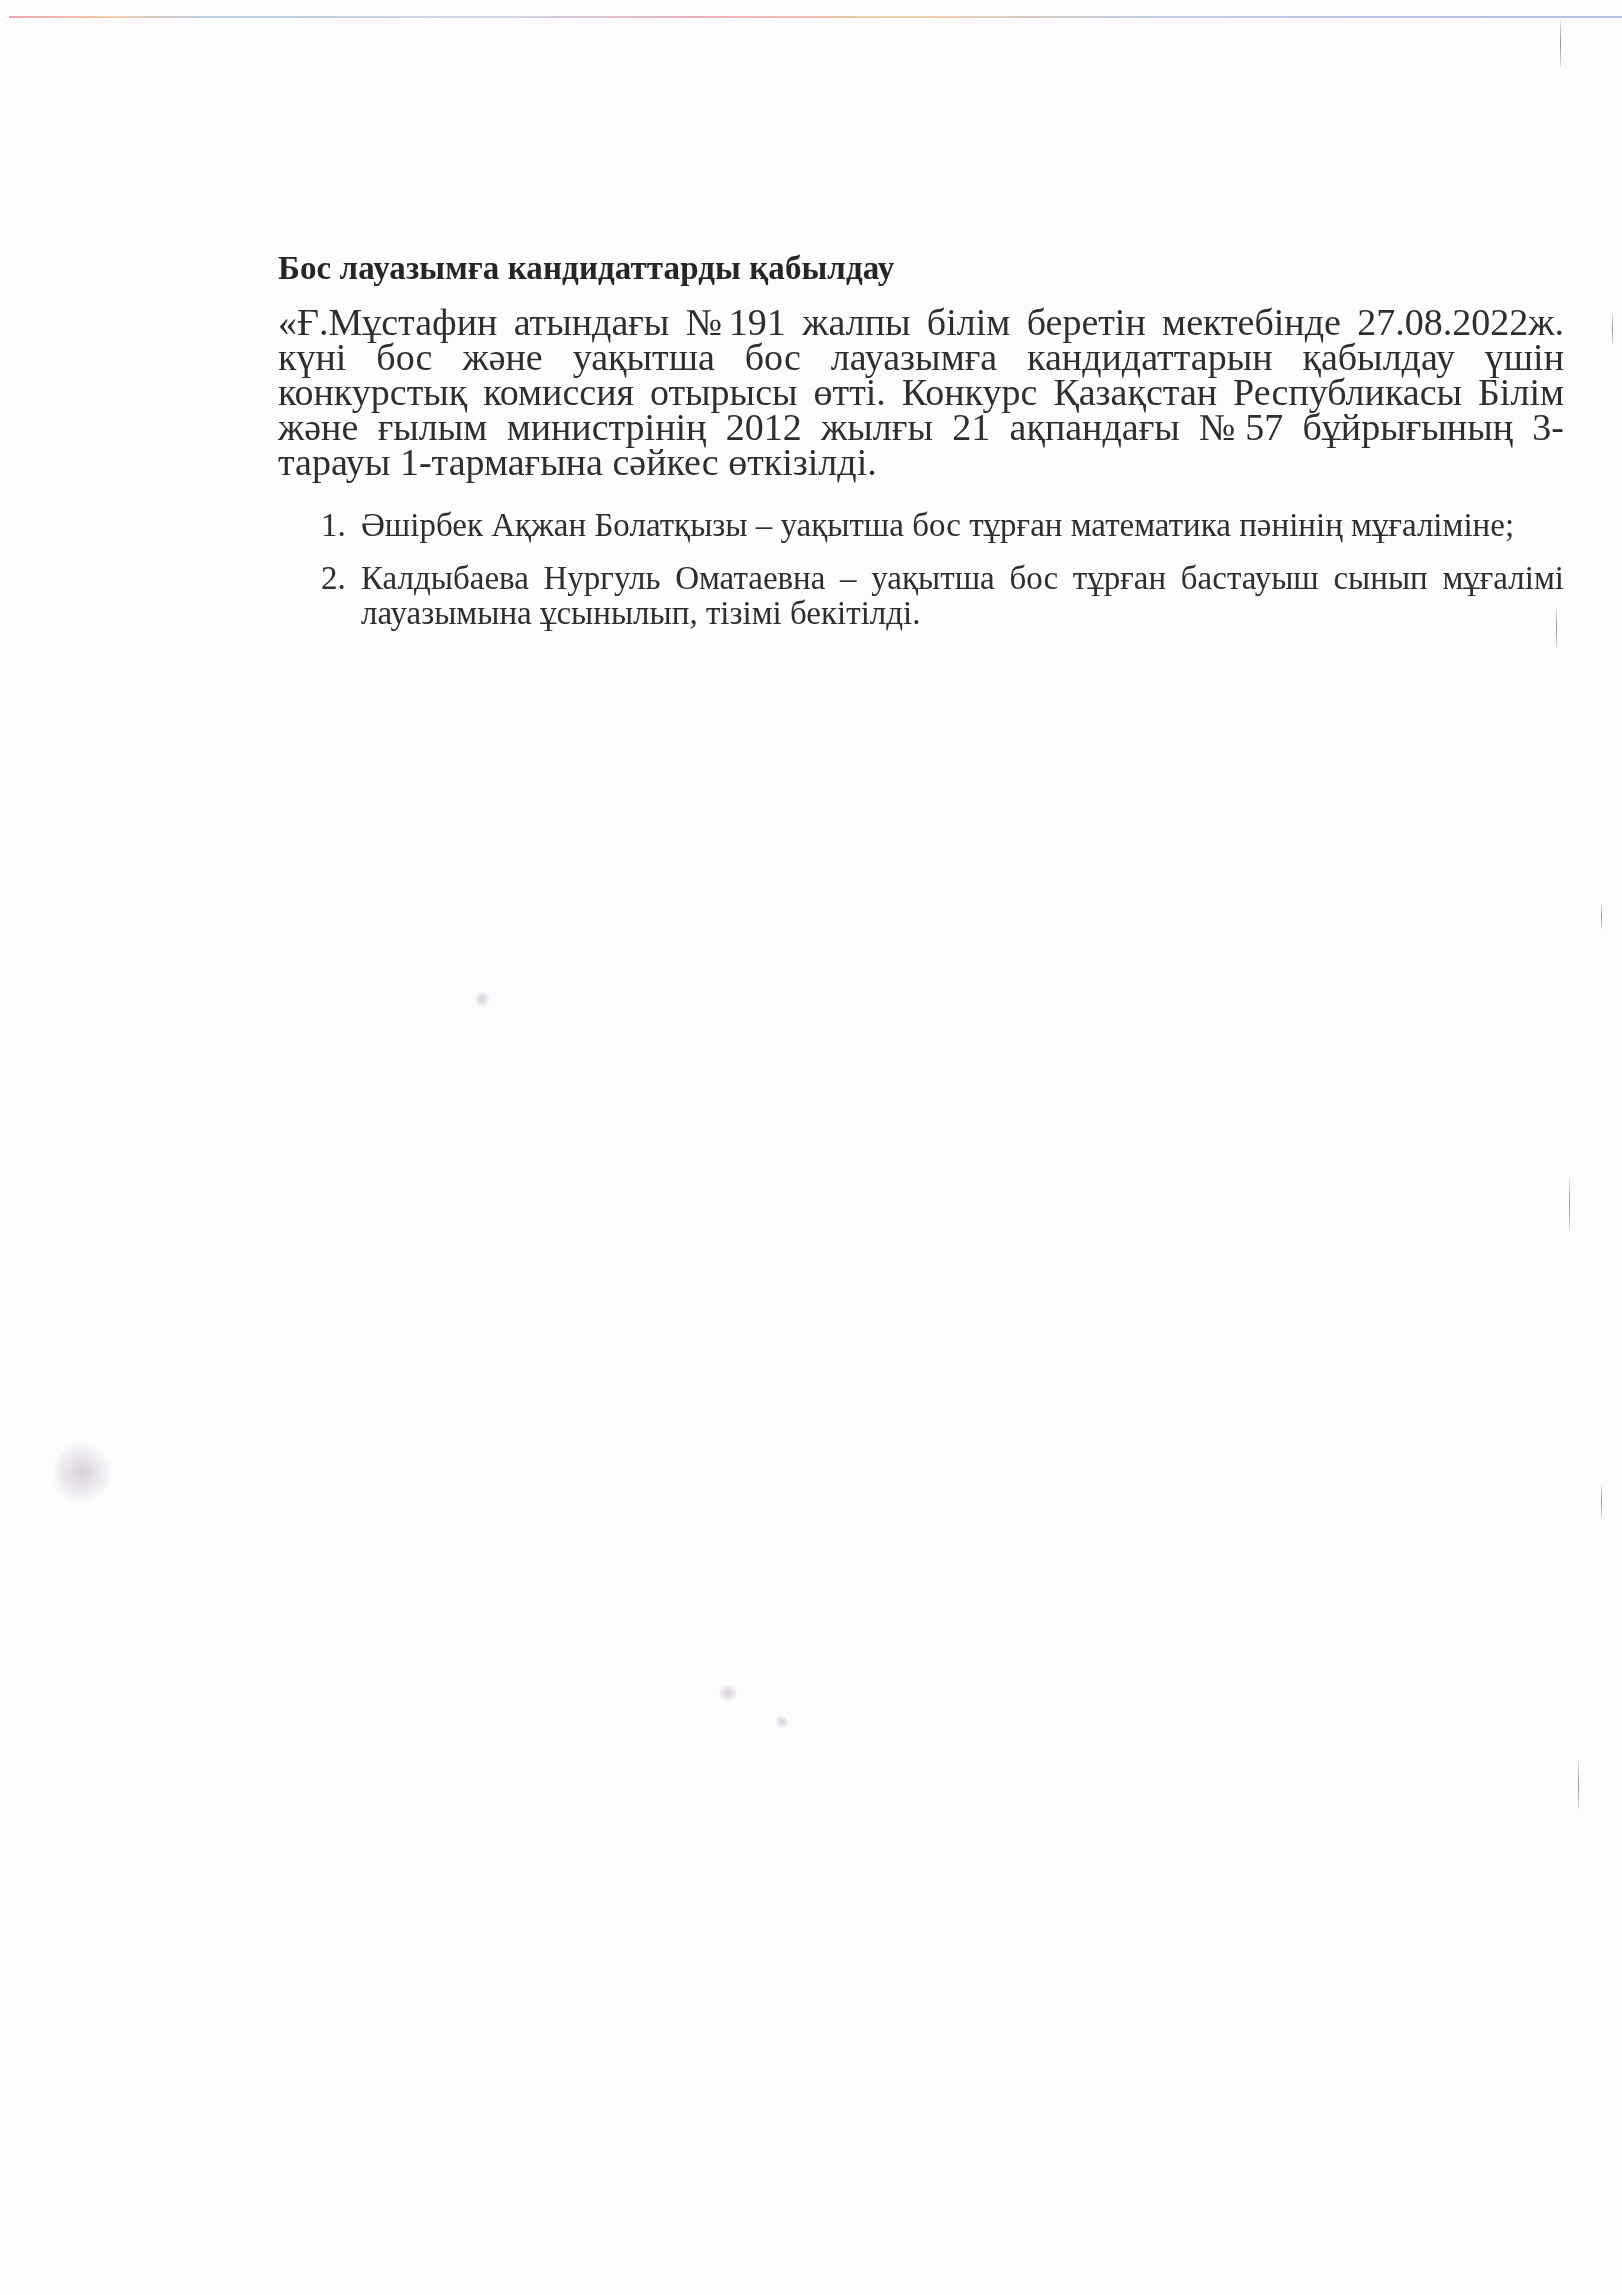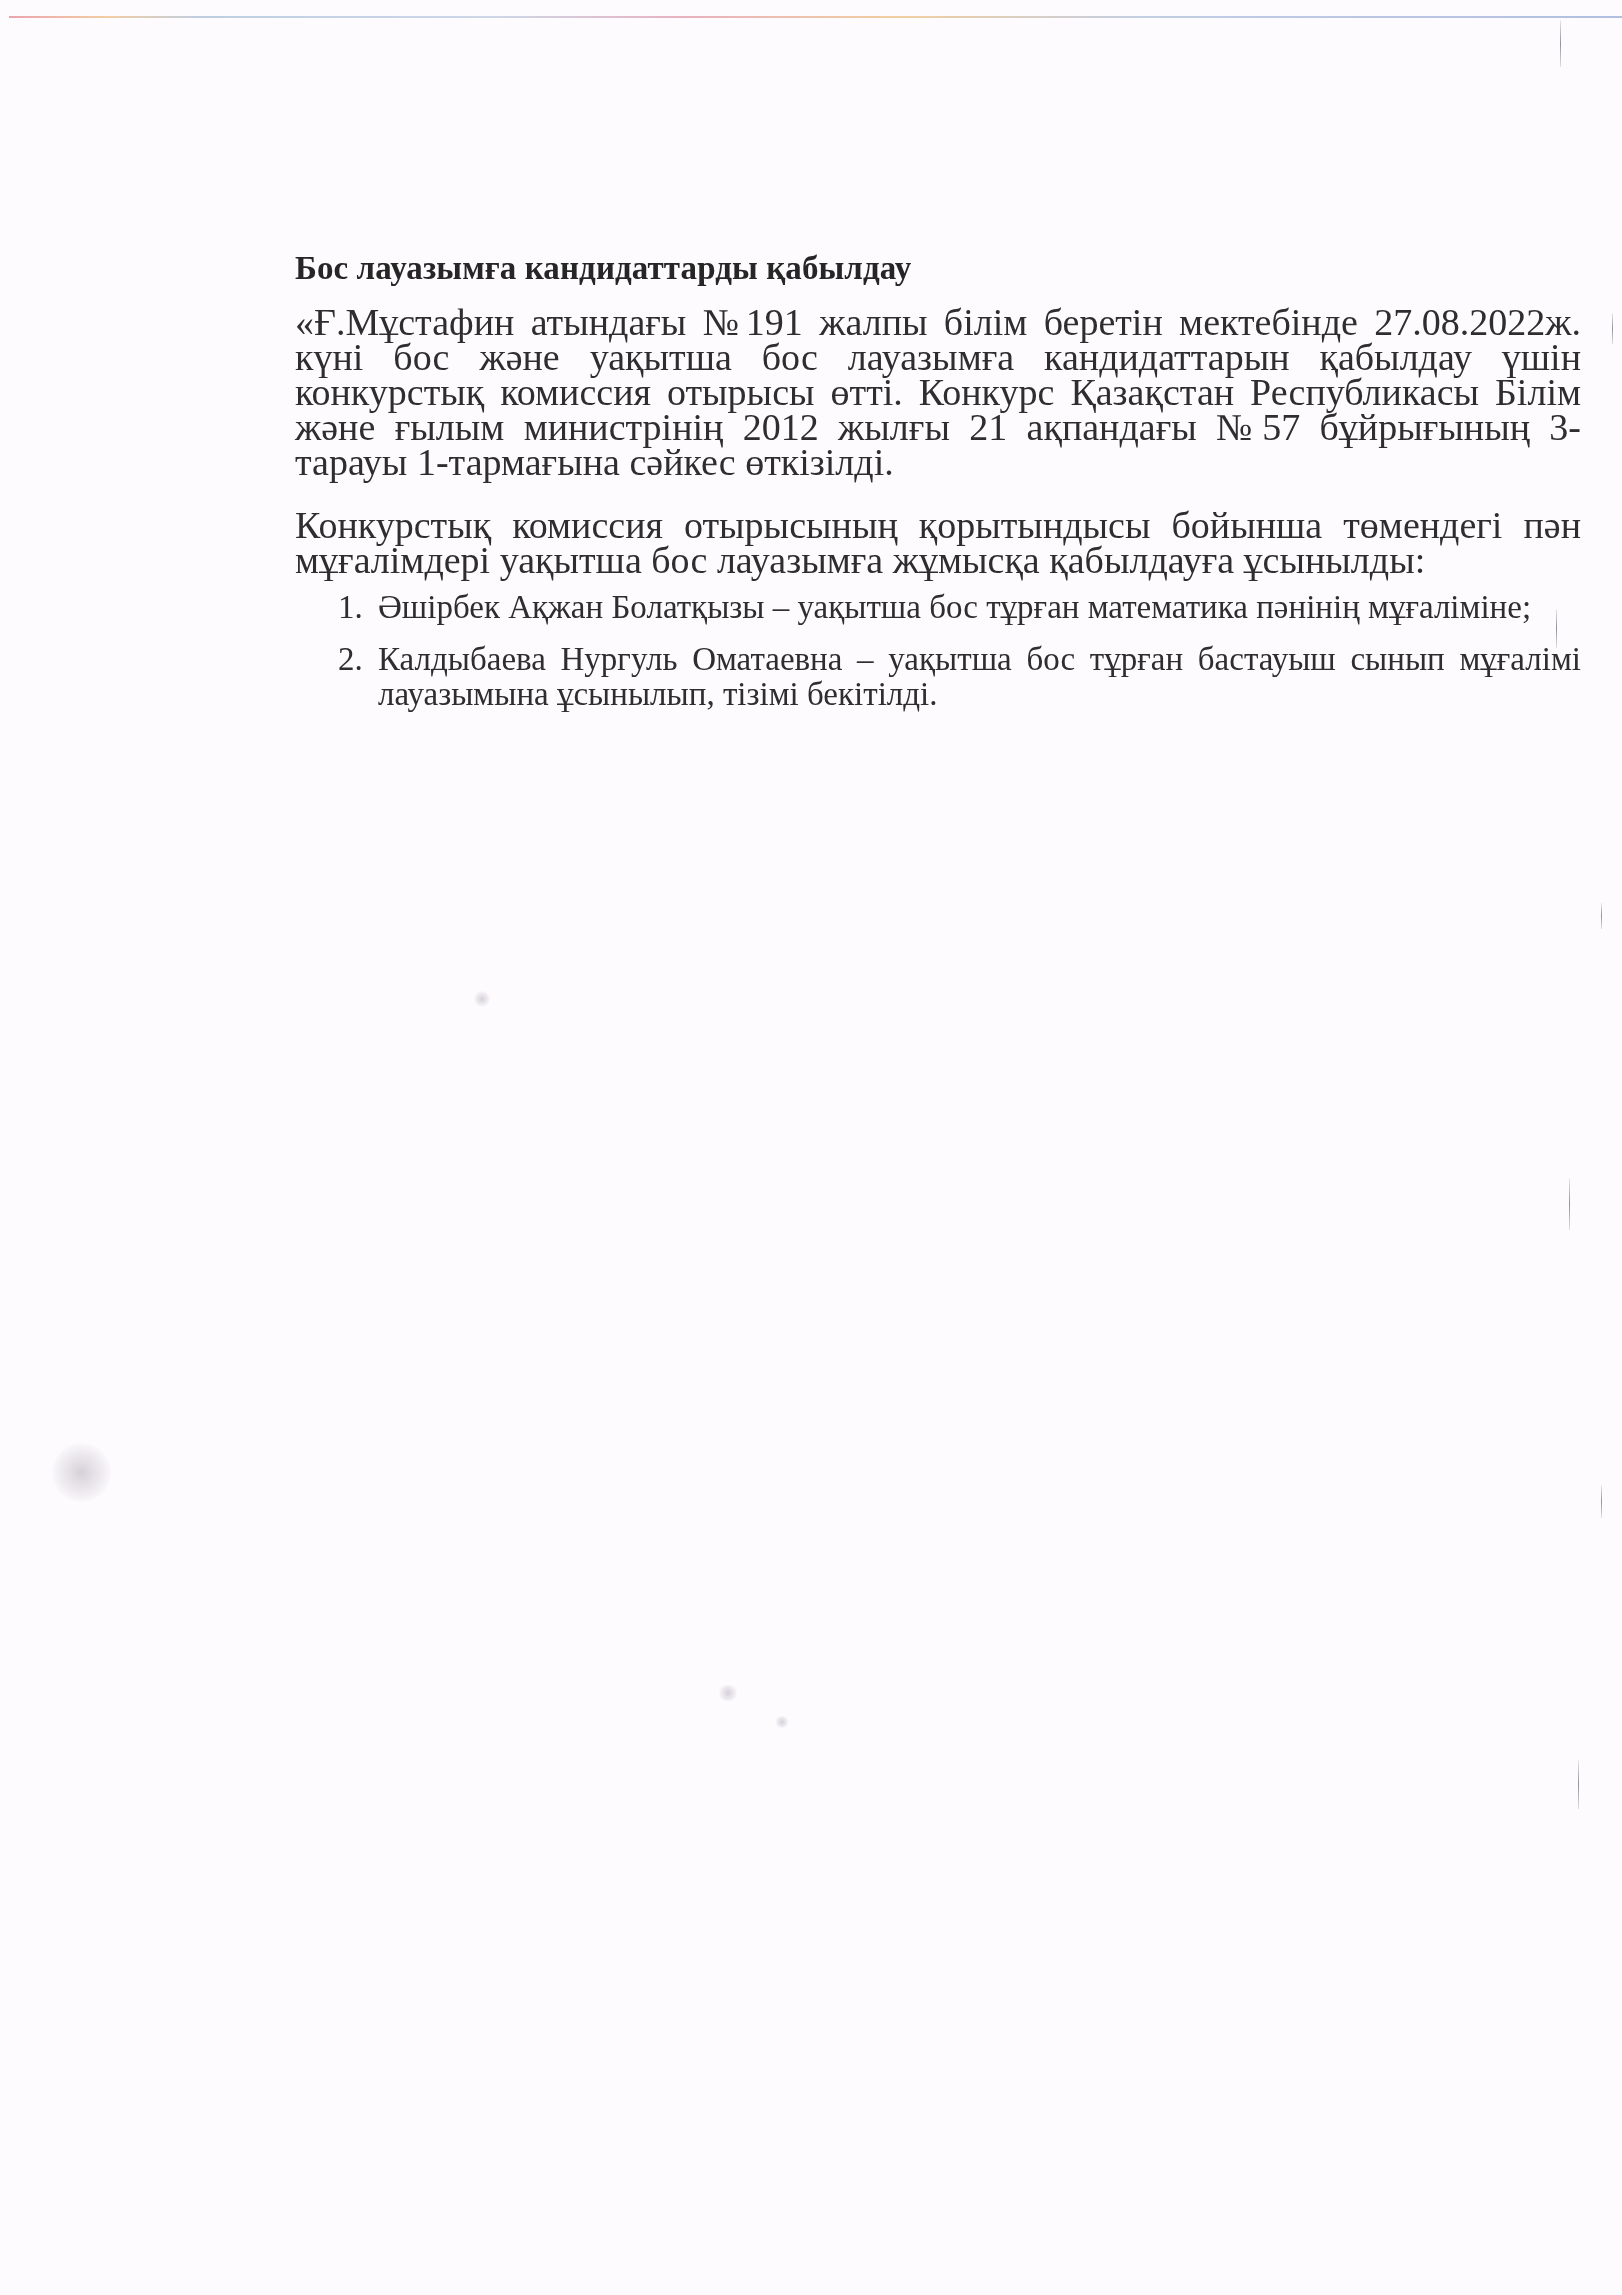--- a/index.html
+++ b/index.html
@@ -30,21 +30,21 @@
       background: linear-gradient(180deg, rgba(60,60,70,0.1), rgba(60,60,70,0.55), rgba(60,60,70,0.15));
       border-radius: 0.7px;
     }
     .smudge {
       position: absolute;
       border-radius: 50%;
       background: radial-gradient(circle, rgba(140,130,150,0.35) 0%, rgba(160,150,170,0.15) 50%, rgba(255,255,255,0) 75%);
     }
     .page {
       position: absolute;
-      left: 295px;
+      left: 278px;
       top: 249px;
       width: 1286px;
     }
     .doc-title {
       font-weight: bold;
       font-size: 33px;
       line-height: 39px;
       margin: 0 0 17px 0;
       color: #262626;
       letter-spacing: 0.1px;
@@ -92,21 +92,20 @@
 <div class="smudge" style="left:52px; top:1443px; width:59px; height:59px;"></div>
 <div class="smudge" style="left:474px; top:991px; width:15.7px; height:15.7px;"></div>
 <div class="smudge" style="left:718px; top:1685px; width:19.6px; height:15.7px;"></div>
 <div class="smudge" style="left:775px; top:1716px; width:14.4px; height:11.8px;"></div>
 
 <div class="page">
   <h1 class="doc-title">Бос лауазымға кандидаттарды қабылдау</h1>
 
   <p class="para">«Ғ.Мұстафин атындағы №191 жалпы білім беретін мектебінде 27.08.2022ж. күні бос және уақытша бос лауазымға кандидаттарын қабылдау үшін конкурстық комиссия отырысы өтті. Конкурс Қазақстан Республикасы Білім және ғылым министрінің 2012 жылғы 21 ақпандағы №57 бұйрығының 3-тарауы 1-тармағына сәйкес өткізілді.</p>
 
-  <p class="para" style="margin-bottom:11.8px;">Конкурстық комиссия отырысының қорытындысы бойынша төмендегі пән мұғалімдері уақытша бос лауазымға жұмысқа қабылдауға ұсынылды:</p>
 
   <ol class="list">
     <li class="list-item" style="margin-bottom:17.7px;">
       <span class="list-num">1.</span>
       <span>Әшірбек Ақжан Болатқызы – уақытша бос тұрған математика пәнінің мұғаліміне;</span>
     </li>
     <li class="list-item">
       <span class="list-num">2.</span>
       <span>Калдыбаева Нургуль Оматаевна – уақытша бос тұрған бастауыш сынып мұғалімі лауазымына ұсынылып, тізімі бекітілді.</span>
     </li>

